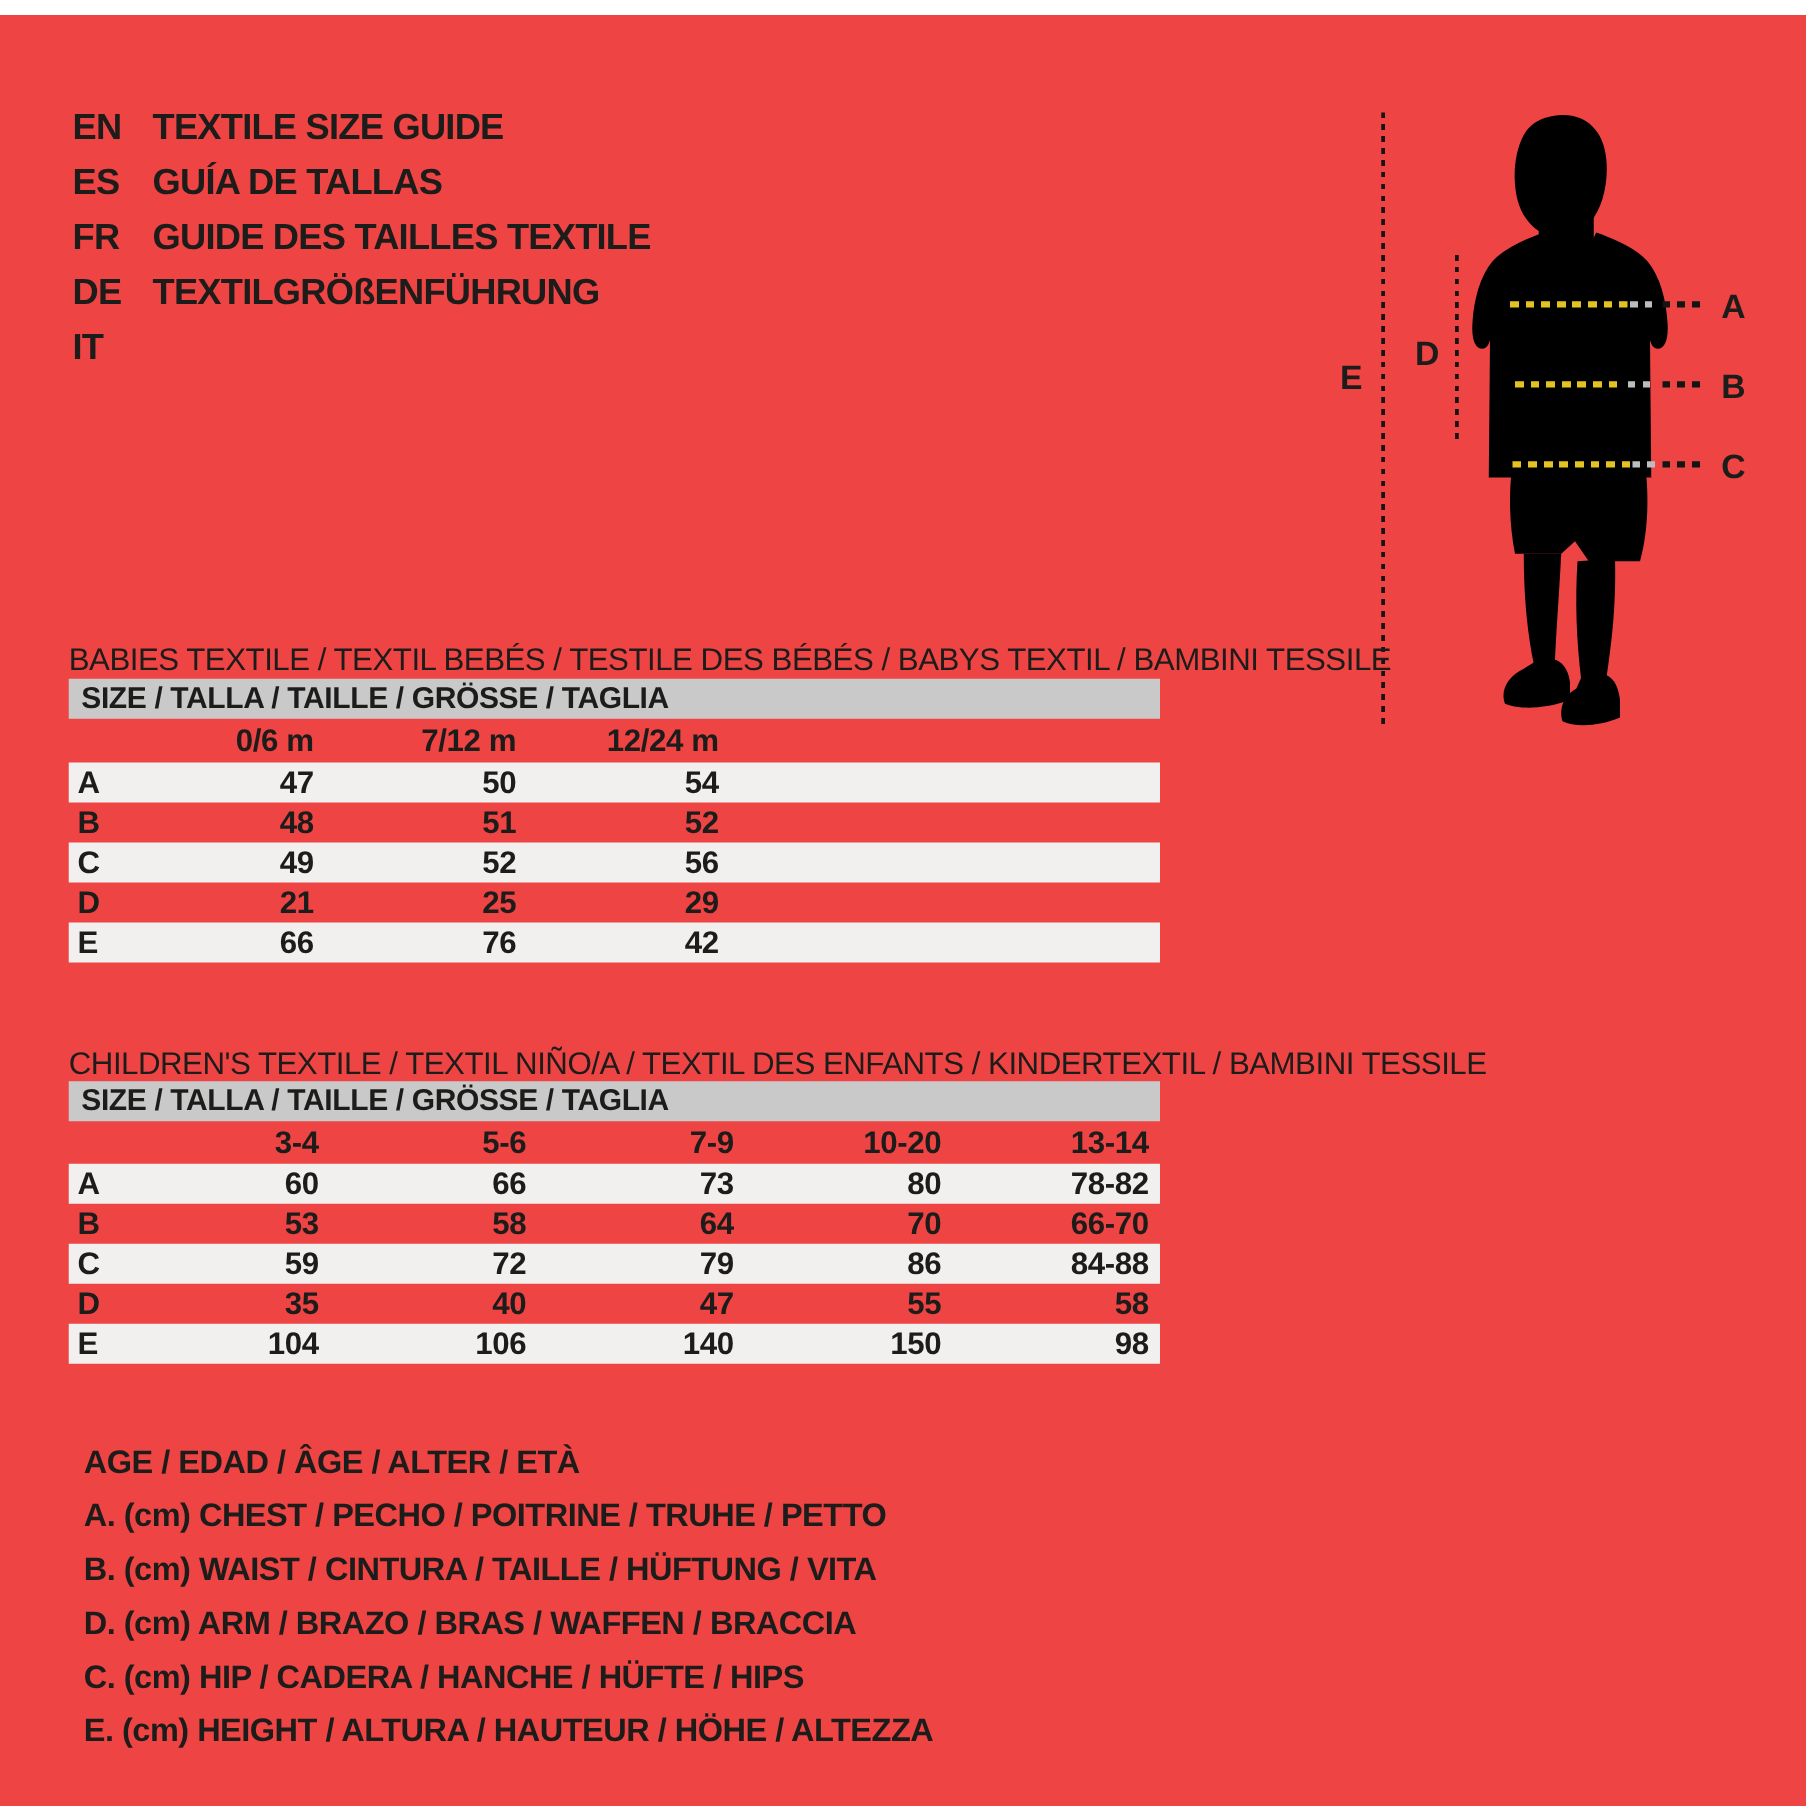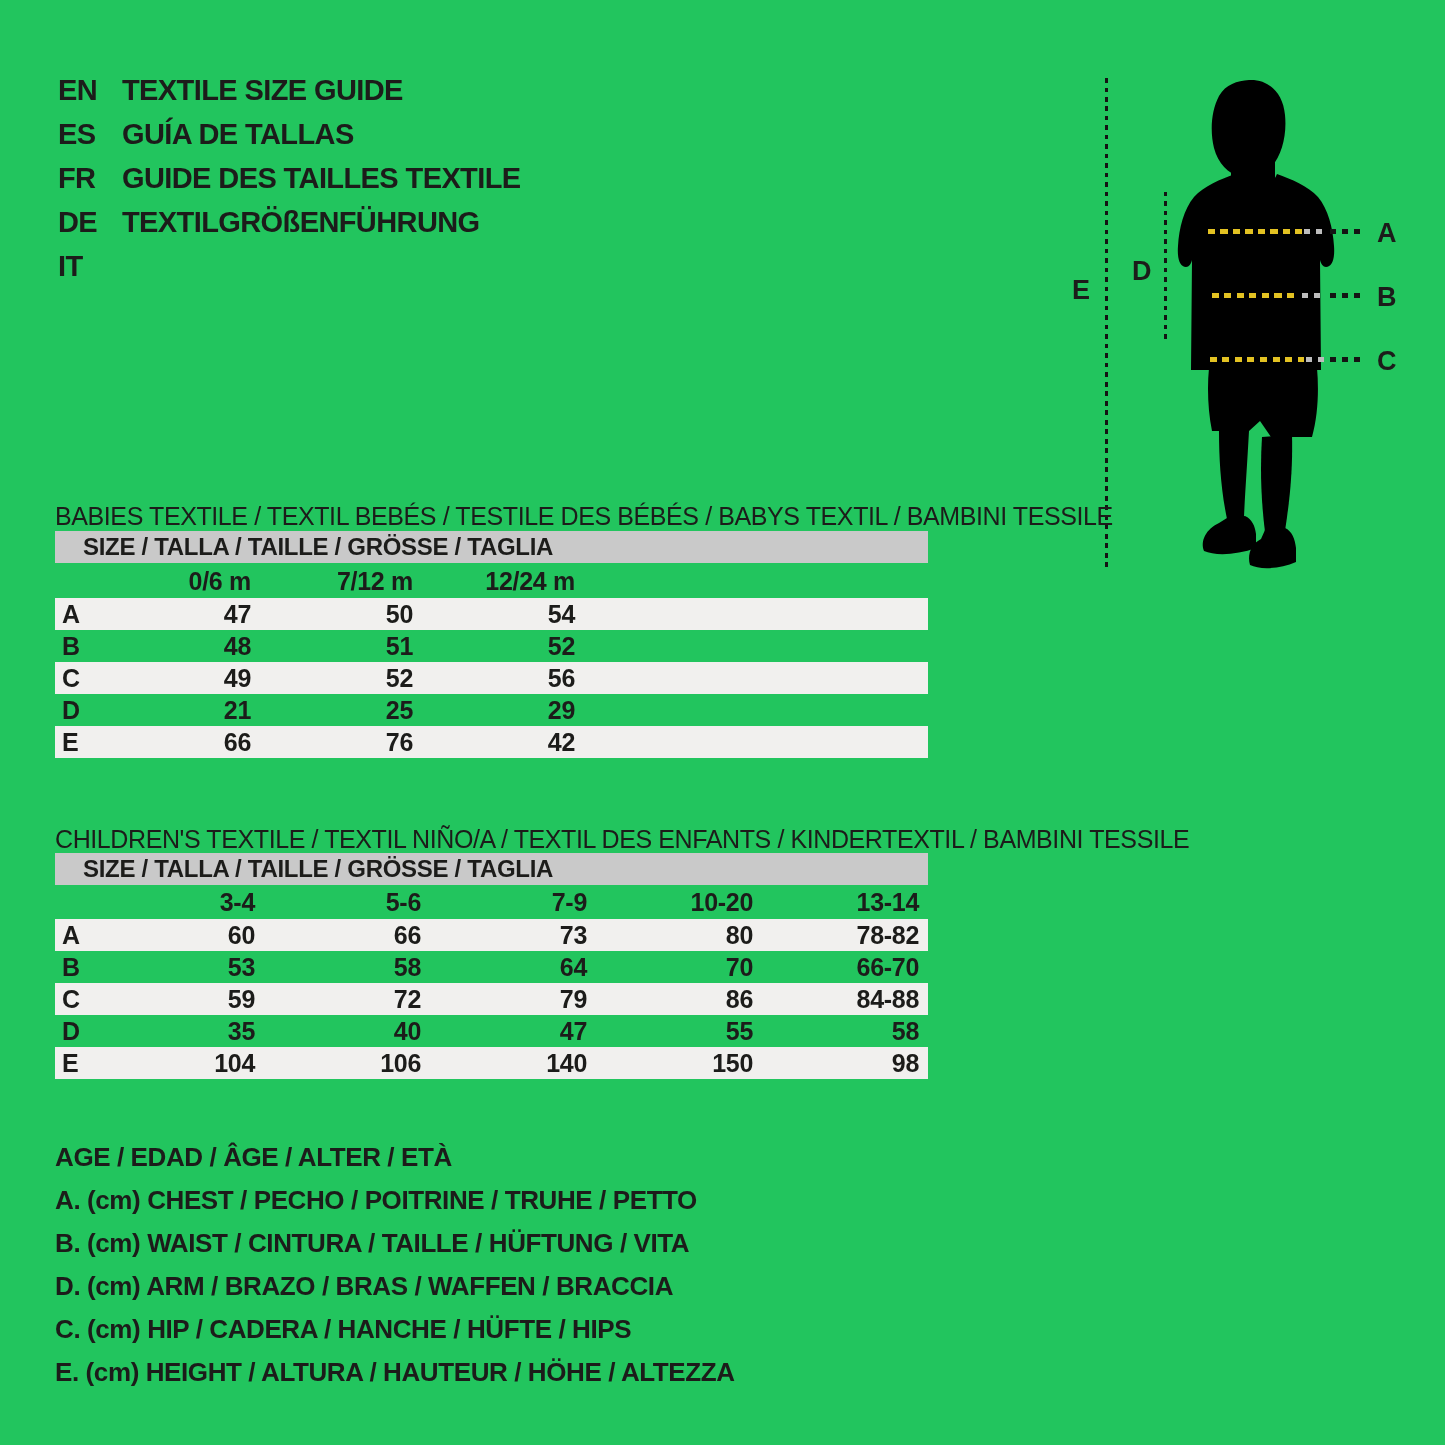--- a/index.html
+++ b/index.html
@@ -1,21 +1,21 @@
 <!DOCTYPE html>
 <html><head>
 <meta charset="utf-8">
 <style>
   html,body{margin:0;padding:0;}
   body{
     width:1445px;height:1445px;background:#ffffff;position:relative;
     font-family:"Liberation Sans",sans-serif;color:#1c1c1a;
     -webkit-font-smoothing:antialiased;
   }
-  .canvas{position:absolute;inset:0;overflow:hidden;background:#22c55e;}
+  .canvas{position:absolute;inset:0;overflow:hidden;background:#ef4444;margin-top:12px;}
 
   
   .lang-block{position:absolute;left:58px;top:76px;}
   .lang-row{display:flex;height:28px;line-height:28px;margin-bottom:16px;
     font-weight:700;font-size:29px;letter-spacing:-0.6px;white-space:nowrap;}
   .lang-code{width:64px;flex:0 0 64px;}
 
   
   .vline{position:absolute;width:3px;
     background:repeating-linear-gradient(to bottom,#141414 0 4.5px,transparent 4.5px 9.5px);}
@@ -32,38 +32,38 @@
   .m-label{position:absolute;font-size:27px;font-weight:700;left:1377px;}
 
   
   .section-title{position:absolute;left:55px;font-size:25px;font-weight:400;
     letter-spacing:-0.4px;white-space:nowrap;}
   .babies-title{top:481px;}
   .children-title{top:804px;}
 
   
   .size-bar{position:absolute;left:55px;width:873px;height:32px;background:#c9c9c9;
-    font-size:24px;font-weight:700;line-height:32px;padding-left:28px;
+    font-size:24px;font-weight:700;line-height:32px;padding-left:10px;
     box-sizing:border-box;letter-spacing:-0.3px;}
   .babies-bar{top:531px;}
   .children-bar{top:853px;}
   .table{position:absolute;left:55px;width:873px;}
   .babies-table{top:565px;}
   .children-table{top:886px;}
   .trow{display:grid;height:32px;align-items:center;font-size:25px;font-weight:700;
     width:873px;letter-spacing:-0.3px;}
   .trow.head{height:33px;}
   .trow.alt{background:#f1f0ee;}
   .babies-table .trow{grid-template-columns:34px 162px 162px 162px;}
   .children-table .trow{grid-template-columns:34px 166px 166px 166px 166px 166px;}
   .cell{text-align:right;}
   .rlabel{text-align:left;padding-left:7px;}
 
   
-  .legend{position:absolute;left:55px;top:1144px;}
+  .legend{position:absolute;left:67px;top:1144px;}
   .legend-line{height:27px;line-height:27px;margin-bottom:16px;font-size:26px;
     font-weight:700;letter-spacing:-0.4px;white-space:nowrap;}
 </style>
 </head>
 <body>
 
 <div class="canvas">
 
   <header class="lang-block">
       <div class="lang-row">

